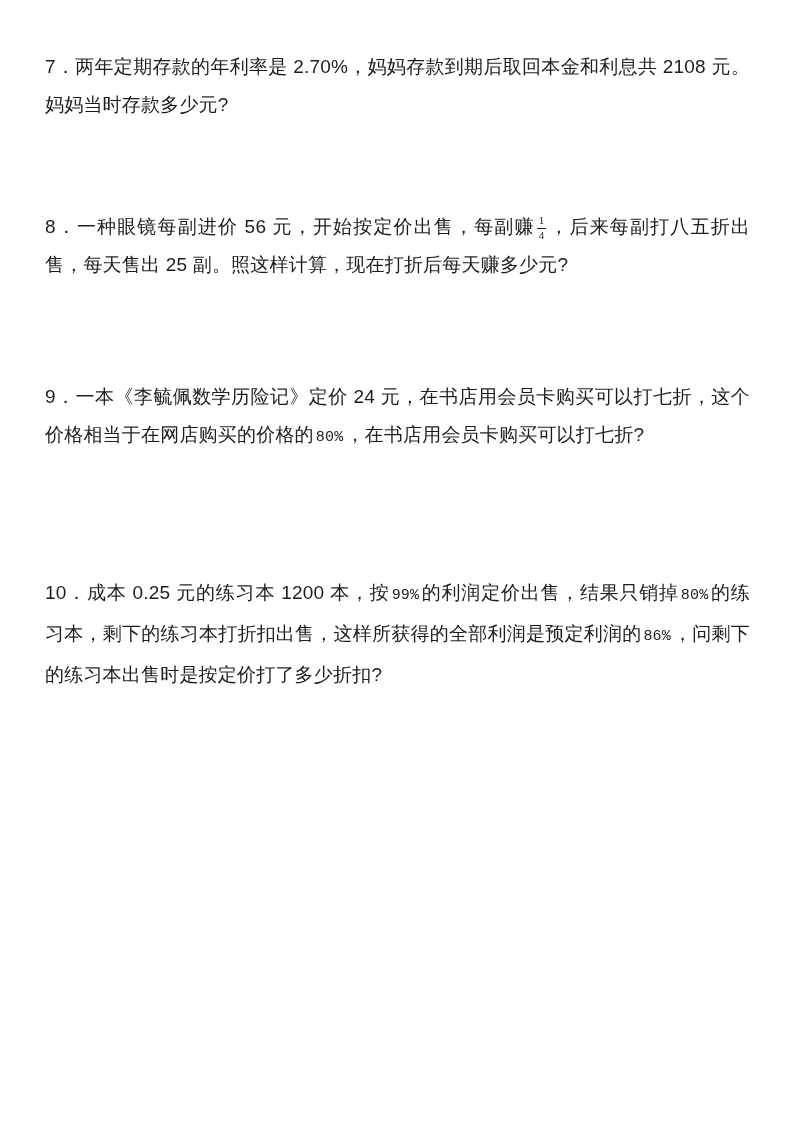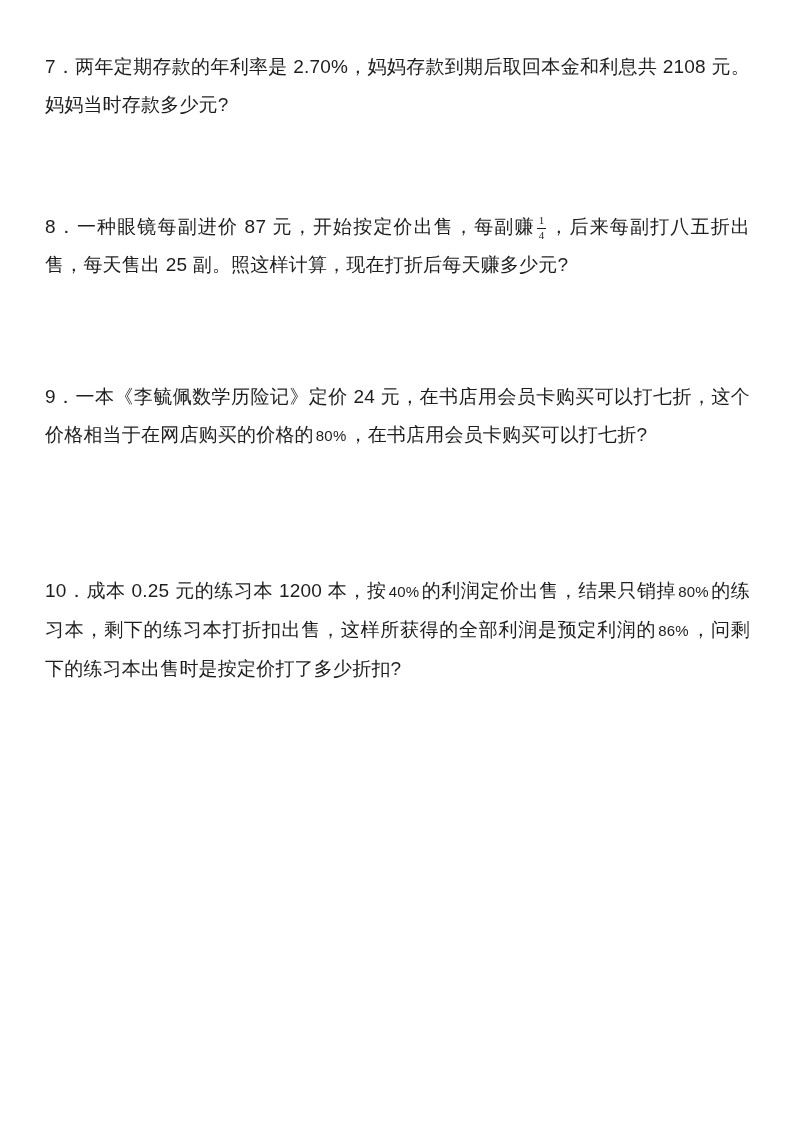--- a/index.html
+++ b/index.html
@@ -28,21 +28,21 @@
   }
   
   .question.q7  { margin-bottom: 84px; }
   .question.q8  { margin-bottom: 94px; }
   .question.q9  { margin-bottom: 117px; }
   .question.q10 { margin-bottom: 115px; }
   .question.q11 { margin-bottom: 0; }
 
   
   .pct-small {
-    font-family: Liberation Sans, sans-serif;
+    font-family: Liberation Mono, monospace;
     font-size: 15px;
     margin: 0 2px;
   }
   
   .frac {
     display: inline-block;
     text-align: center;
     vertical-align: -6px;
     font-family: "Liberation Serif", serif;
     font-size: 11px;
@@ -60,21 +60,21 @@
   }
 </style>
 </head>
 <body>
 
 <main class="worksheet">
   <div class="question q7">
       <p><span class="seg-text">7．两年定期存款的年利率是 2.70%，妈妈存款到期后取回本金和利息共 2108 元。妈妈当时存款多少元?</span></p>
     </div>
   <div class="question q8">
-      <p><span class="seg-text">8．一种眼镜每副进价 87 元，开始按定价出售，每副赚</span><span class="frac"><span class="num">1</span><span class="den">4</span></span><span class="seg-text">，后来每副打八五折出售，每天售出 25 副。照这样计算，现在打折后每天赚多少元?</span></p>
+      <p><span class="seg-text">8．一种眼镜每副进价 56 元，开始按定价出售，每副赚</span><span class="frac"><span class="num">1</span><span class="den">4</span></span><span class="seg-text">，后来每副打八五折出售，每天售出 25 副。照这样计算，现在打折后每天赚多少元?</span></p>
     </div>
   <div class="question q9">
       <p><span class="seg-text">9．一本《李毓佩数学历险记》定价 24 元，在书店用会员卡购买可以打七折，这个价格相当于在网店购买的价格的</span><span class="pct-small">80%</span><span class="seg-text">，在书店用会员卡购买可以打七折?</span></p>
     </div>
   <div class="question q11">
-      <p><span class="seg-text">10．成本 0.25 元的练习本 1200 本，按</span><span class="pct-small">40%</span><span class="seg-text">的利润定价出售，结果只销掉</span><span class="pct-small">80%</span><span class="seg-text">的练习本，剩下的练习本打折扣出售，这样所获得的全部利润是预定利润的</span><span class="pct-small">86%</span><span class="seg-text">，问剩下的练习本出售时是按定价打了多少折扣?</span></p>
+      <p><span class="seg-text">10．成本 0.25 元的练习本 1200 本，按</span><span class="pct-small">99%</span><span class="seg-text">的利润定价出售，结果只销掉</span><span class="pct-small">80%</span><span class="seg-text">的练习本，剩下的练习本打折扣出售，这样所获得的全部利润是预定利润的</span><span class="pct-small">86%</span><span class="seg-text">，问剩下的练习本出售时是按定价打了多少折扣?</span></p>
     </div>
 </main>
 
 </body></html>

